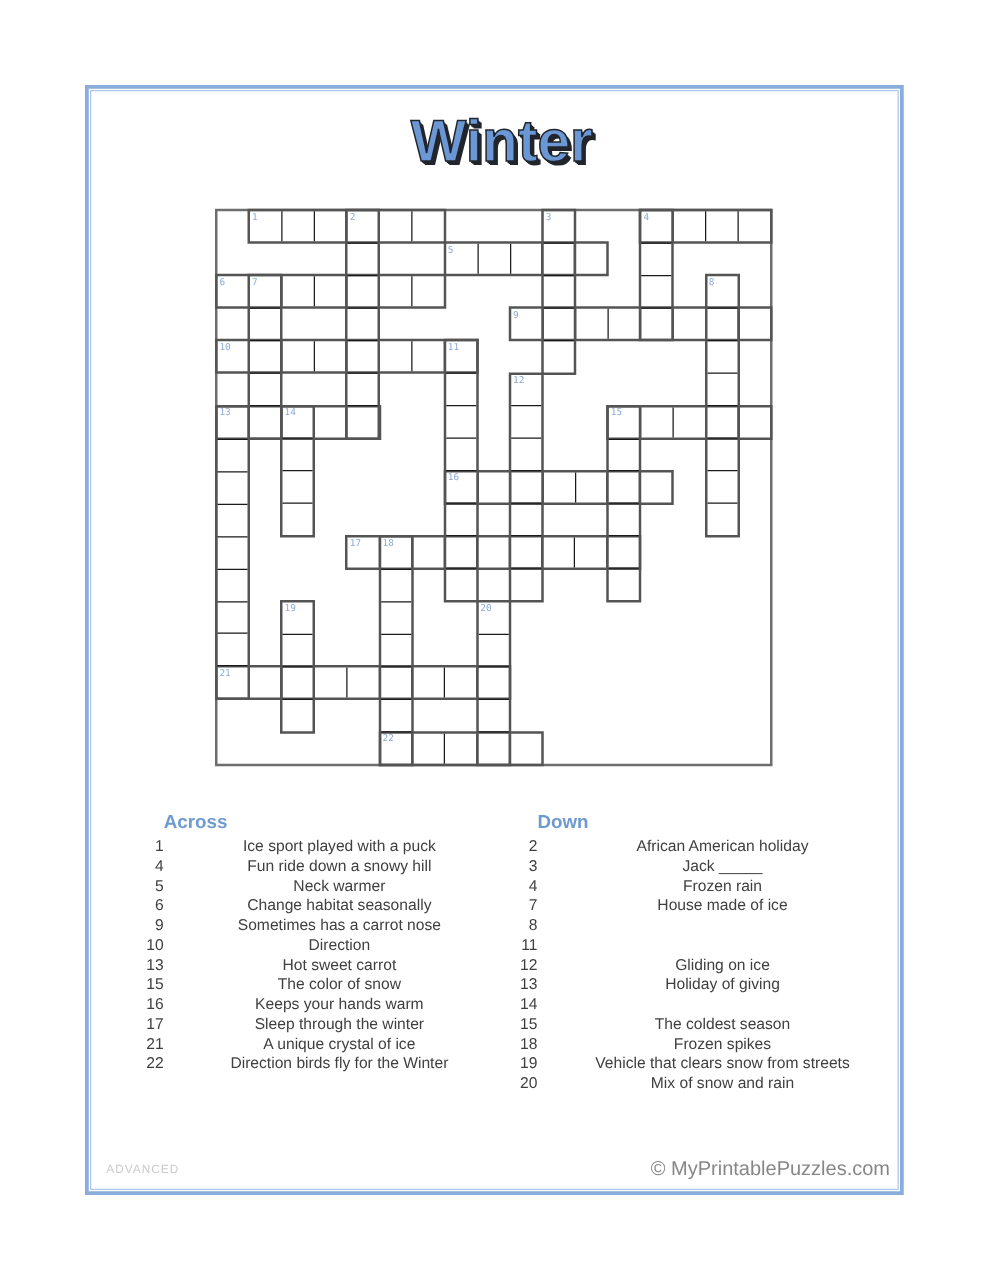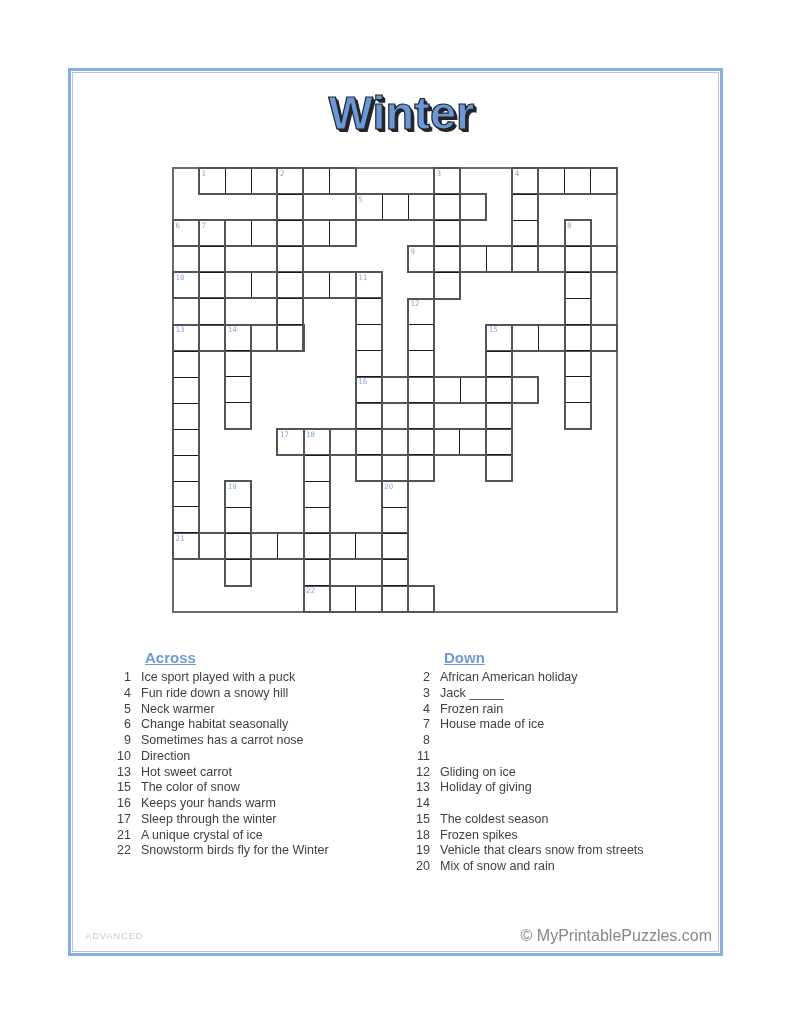--- a/index.html
+++ b/index.html
@@ -22,25 +22,25 @@
   .word .cell { flex:1; }
   .word.across .cell { border-right:1px solid #1a1a1a; }
   .word.down   .cell { border-bottom:1px solid #1a1a1a; }
   .word .cell:last-child { border:none; }
   .cellnum { position:absolute; font-size:7.5px; line-height:8px; color:#8aa9d8;
              font-family:"DejaVu Sans Mono", monospace; }
 
   .clues { position:absolute; top:578px; }
   .clues-across { left:36px; width:295px; }
   .clues-down   { left:335px; width:310px; }
-  .clue-head { margin-left:38px; margin-bottom:4px; font-size:15px; font-weight:bold;
-               color:#6f9ad0; text-decoration:underline; }
+  .clue-head { margin-left:24px; margin-bottom:4px; font-size:15px; font-weight:bold;
+               color:#6f9ad0; }
   .clue-row { display:flex; line-height:15.75px; font-size:12.5px; color:#3f3f3f; }
   .clue-row .num { width:24px; text-align:right; margin-right:10px; flex:none; }
-  .clue-row .txt { flex:1; }
+  .clue-row .txt { flex:1;text-align:center; }
 
   .adv { position:absolute; left:14px; bottom:12px; font-size:9.5px; letter-spacing:0.8px;
          color:#cbcbcb; }
   .copyright { position:absolute; right:8px; bottom:8px; font-size:16px; color:#878787; }
 </style>
 </head>
 <body>
 
 <div class="frame">
   <div class="frame-inner"></div>
@@ -322,21 +322,21 @@
         <div class="clue-row">
           <span class="num">17</span>
           <span class="txt">Sleep through the winter</span>
         </div>
         <div class="clue-row">
           <span class="num">21</span>
           <span class="txt">A unique crystal of ice</span>
         </div>
         <div class="clue-row">
           <span class="num">22</span>
-          <span class="txt">Snowstorm birds fly for the Winter</span>
+          <span class="txt">Direction birds fly for the Winter</span>
         </div>
       </div>
   </div>
 
   <div class="clues clues-down">
     <div class="clue-head">Down</div>
     <div id="down-list">
         <div class="clue-row">
           <span class="num">2</span>
           <span class="txt">African American holiday</span>

